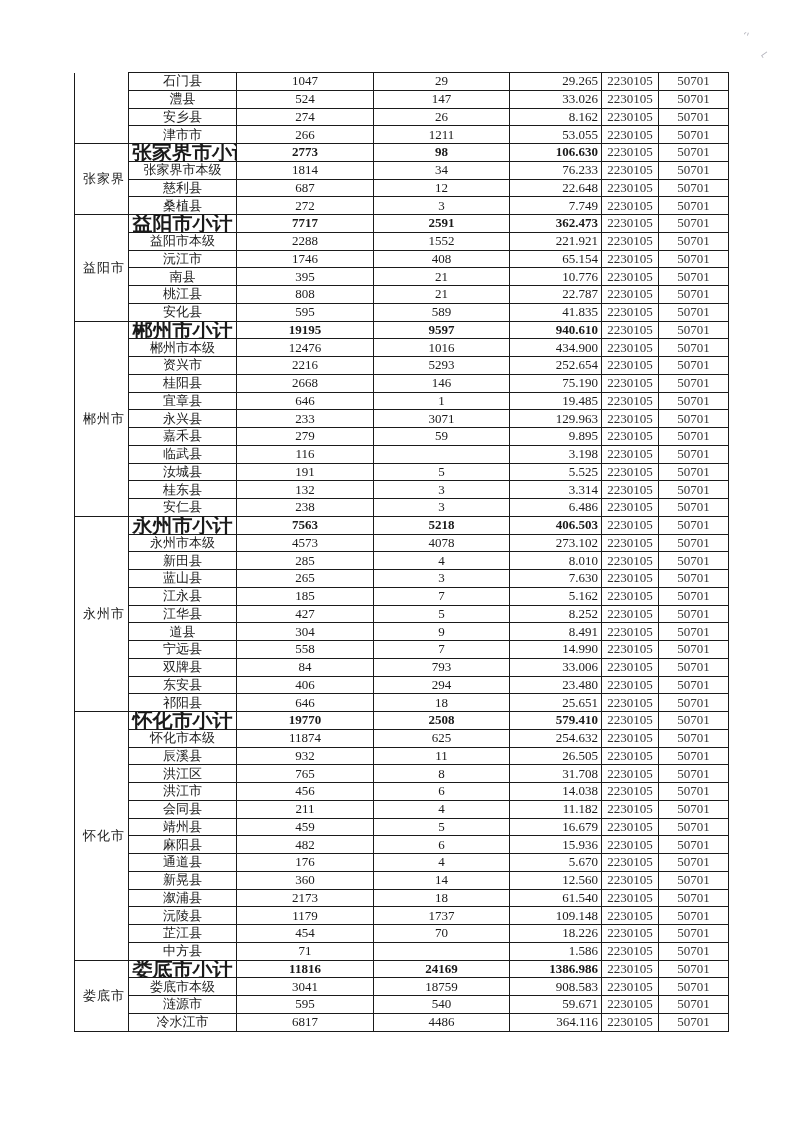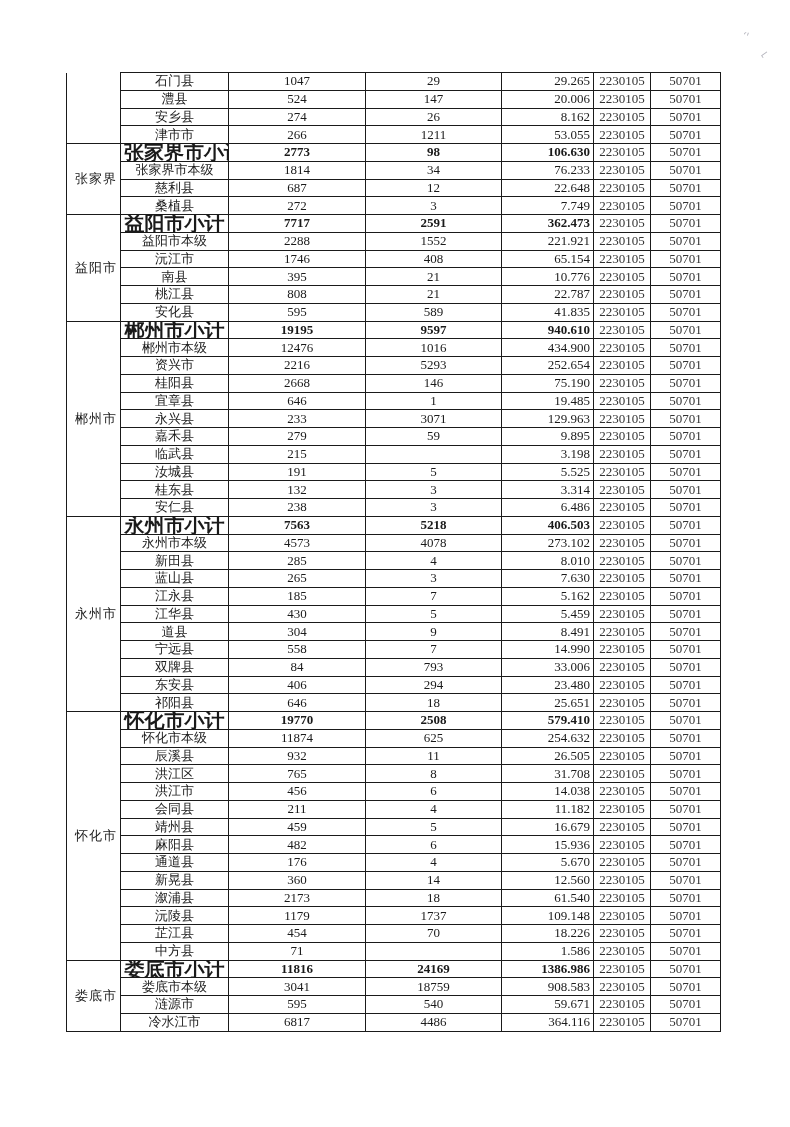--- a/index.html
+++ b/index.html
@@ -4,21 +4,21 @@
 <style>
   html, body { margin: 0; padding: 0; }
   body {
     width: 790px; height: 1127px; background: #ffffff; position: relative; overflow: hidden;
     font-family: "DejaVu Serif", "Liberation Serif", serif; color: #1a1a1a;
   }
   .scan-mark { position: absolute; color: #b8b8c0; font-size: 11px; }
   .mark1 { left: 742px; top: 30px; transform: rotate(20deg); }
   .mark2 { left: 760px; top: 48px; transform: rotate(-35deg); }
   table.data {
-    position: absolute; left: 66px; top: 72px;
+    position: absolute; left: 74px; top: 72px;
     border-collapse: collapse; table-layout: fixed;
     width: 654px;
   }
   table.data col.c-city { width: 54px; }
   table.data col.c-name { width: 108px; }
   table.data col.c-a { width: 137px; }
   table.data col.c-b { width: 136px; }
   table.data col.c-c { width: 92px; }
   table.data col.c-d { width: 57px; }
   table.data col.c-e { width: 70px; }
@@ -61,21 +61,21 @@
         <td class="num">1047</td>
         <td class="num">29</td>
         <td class="amt">29.265</td>
         <td class="code">2230105</td>
         <td class="code">50701</td>
       </tr>
       <tr>
         <td class="name">澧县</td>
         <td class="num">524</td>
         <td class="num">147</td>
-        <td class="amt">20.006</td>
+        <td class="amt">33.026</td>
         <td class="code">2230105</td>
         <td class="code">50701</td>
       </tr>
       <tr>
         <td class="name">安乡县</td>
         <td class="num">274</td>
         <td class="num">26</td>
         <td class="amt">8.162</td>
         <td class="code">2230105</td>
         <td class="code">50701</td>
@@ -222,21 +222,21 @@
       <tr>
         <td class="name">嘉禾县</td>
         <td class="num">279</td>
         <td class="num">59</td>
         <td class="amt">9.895</td>
         <td class="code">2230105</td>
         <td class="code">50701</td>
       </tr>
       <tr>
         <td class="name">临武县</td>
-        <td class="num">215</td>
+        <td class="num">116</td>
         <td class="num"></td>
         <td class="amt">3.198</td>
         <td class="code">2230105</td>
         <td class="code">50701</td>
       </tr>
       <tr>
         <td class="name">汝城县</td>
         <td class="num">191</td>
         <td class="num">5</td>
         <td class="amt">5.525</td>
@@ -295,23 +295,23 @@
       <tr>
         <td class="name">江永县</td>
         <td class="num">185</td>
         <td class="num">7</td>
         <td class="amt">5.162</td>
         <td class="code">2230105</td>
         <td class="code">50701</td>
       </tr>
       <tr>
         <td class="name">江华县</td>
-        <td class="num">430</td>
+        <td class="num">427</td>
         <td class="num">5</td>
-        <td class="amt">5.459</td>
+        <td class="amt">8.252</td>
         <td class="code">2230105</td>
         <td class="code">50701</td>
       </tr>
       <tr>
         <td class="name">道县</td>
         <td class="num">304</td>
         <td class="num">9</td>
         <td class="amt">8.491</td>
         <td class="code">2230105</td>
         <td class="code">50701</td>

